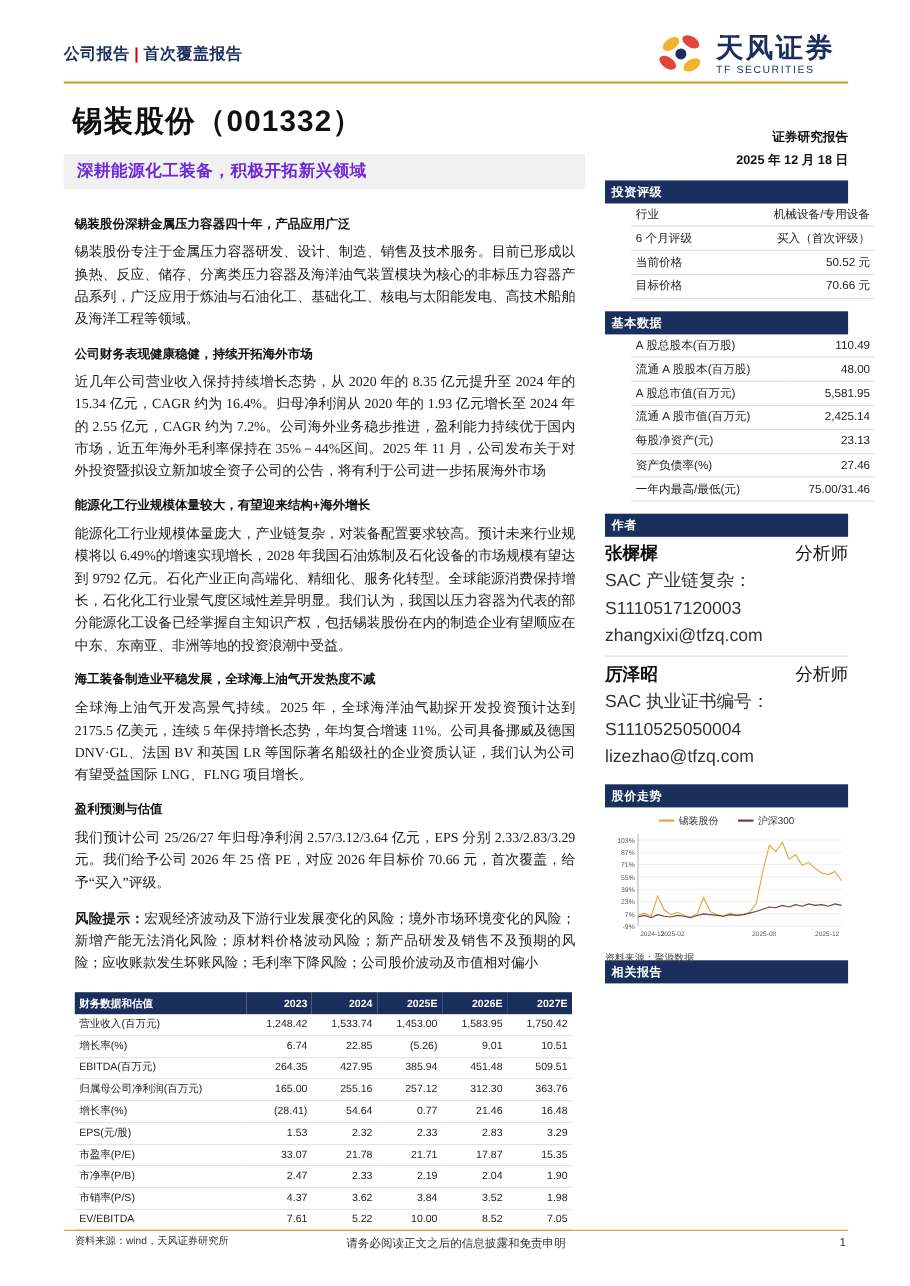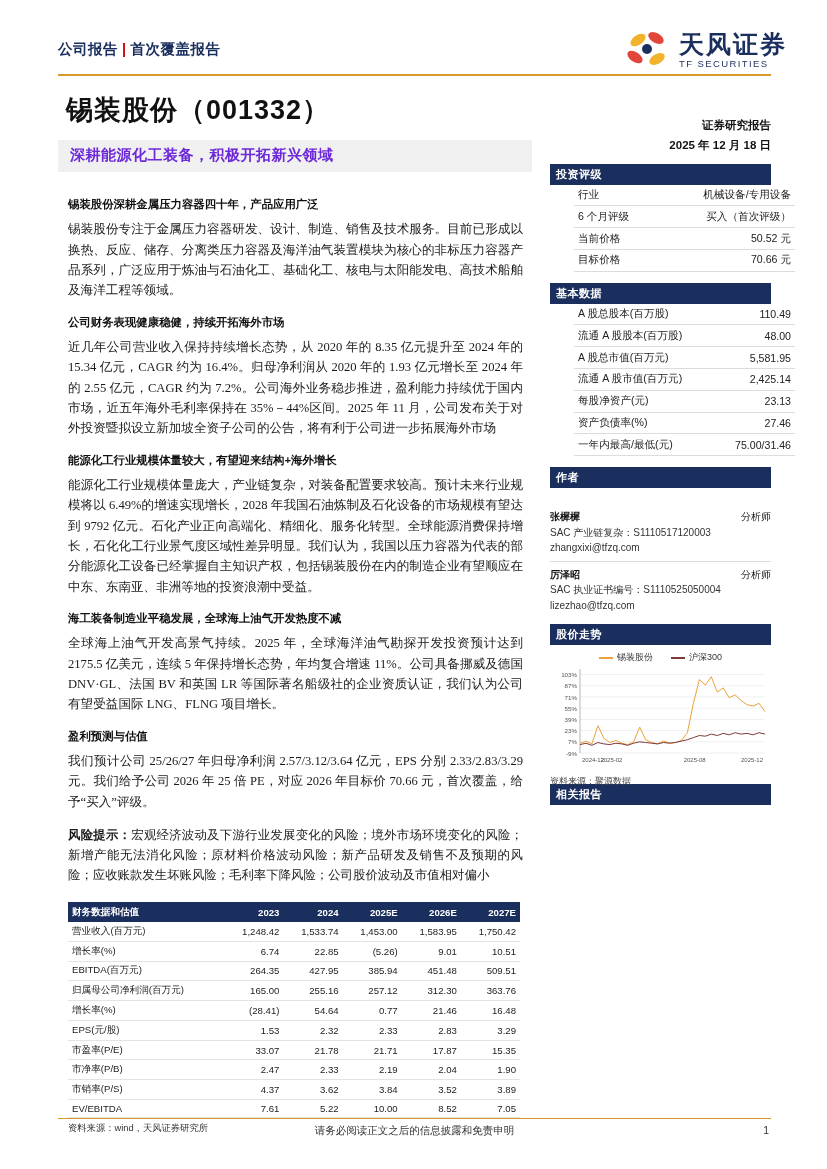--- a/index.html
+++ b/index.html
@@ -10,21 +10,21 @@
     color:#1a1a1a;
     position:relative;
     overflow:hidden;
   }
   .page{position:absolute;left:0;top:0;width:827px;height:1169px;}
 
   
   .hdr{position:absolute;left:0;top:34px;width:827px;height:40px;}
   .hdr-bar{position:absolute;left:58px;top:6px;font-family:"Liberation Sans",sans-serif;font-size:14.5px;font-weight:bold;color:#1b2f5e;letter-spacing:.5px;}
   .hdr-bar .sep{color:#c00;font-weight:bold;margin:0 4px;}
-  .logo{position:absolute;right:40px;top:-6px;display:flex;align-items:center;gap:9px;justify-content:center;}
+  .logo{position:absolute;right:68px;top:-6px;display:flex;align-items:center;gap:9px;justify-content:center;}
   .logo-mark{width:44px;height:44px;position:relative;}
   .logo-text{line-height:1.05;}
   .logo-text .cn{font-family:"Liberation Sans",sans-serif;font-size:25px;font-weight:bold;color:#1b2f5e;letter-spacing:2px;}
   .logo-text .en{font-family:"Liberation Sans",sans-serif;font-size:9.5px;color:#1b2f5e;letter-spacing:1.4px;margin-top:2px;}
   .hdr-rule{position:absolute;left:58px;top:74px;width:713px;height:2px;background:#d99a2b;}
 
   
   .title{position:absolute;left:66px;top:92px;font-family:"Liberation Sans",sans-serif;font-size:27px;font-weight:bold;letter-spacing:1px;color:#111;}
   .subtitle-box{position:absolute;left:58px;top:140px;width:474px;height:32px;background:#f0f0f0;}
   .subtitle{position:absolute;left:12px;top:6px;font-family:"Liberation Sans",sans-serif;font-size:15px;font-weight:bold;color:#6d28d9;letter-spacing:.5px;text-align:right;}
@@ -37,21 +37,21 @@
   .risk b{font-family:"Liberation Sans",sans-serif;font-weight:bold;}
 
   
   .rcol{position:absolute;left:550px;top:116px;width:221px;}
   .r-top{text-align:right;font-family:"Liberation Sans",sans-serif;font-size:11.5px;font-weight:bold;color:#111;line-height:1.7;}
   .r-date{text-align:right;font-family:"Liberation Sans",sans-serif;font-size:11.5px;font-weight:bold;color:#111;margin-top:2px;}
   .sec-head{background:#1b2f5e;color:#fff;font-family:"Liberation Sans",sans-serif;font-size:11px;font-weight:bold;padding:3px 6px;margin-top:11px;letter-spacing:.5px;}
   table.kv{width:100%;border-collapse:collapse;font-size:10.6px;font-family:"Liberation Sans",sans-serif;margin-left:24px;}
   table.kv td{border-bottom:1px solid #dcdcdc;padding:3.4px 4px;color:#222;}
   table.kv td.v{text-align:right;}
-  .authors{font-family:"Liberation Sans",sans-serif;font-size:10px;line-height:1.55;padding-top:4px;margin-top:17px;}
+  .authors{font-family:"Liberation Sans",sans-serif;font-size:16px;line-height:1.55;padding-top:4px;}
   .authors .row1{display:flex;justify-content:space-between;font-weight:bold;color:#111;}
   .authors .row1 .role{font-weight:normal;}
   .authors .sac{color:#333;}
   .authors .mail{color:#333;}
   .auth-div{height:1px;background:#dcdcdc;margin:5px 0;}
 
   
   .chart-wrap{position:relative;width:221px;height:122px;margin-top:6px;}
   .legend{display:flex;justify-content:center;gap:18px;font-family:"Liberation Sans",sans-serif;font-size:9px;color:#333;margin-bottom:1px;}
   .legend span.sw{display:inline-block;width:14px;height:2px;vertical-align:middle;margin-right:4px;}
@@ -318,21 +318,21 @@
             <td>2.19</td>
             <td>2.04</td>
             <td>1.90</td>
           </tr>
           <tr>
             <td class="first">市销率(P/S)</td>
             <td>4.37</td>
             <td>3.62</td>
             <td>3.84</td>
             <td>3.52</td>
-            <td>3.89</td>
+            <td>1.98</td>
           </tr>
           <tr>
             <td class="first">EV/EBITDA</td>
             <td>7.61</td>
             <td>5.22</td>
             <td>10.00</td>
             <td>8.52</td>
             <td>7.05</td>
           </tr>
         </tbody>

